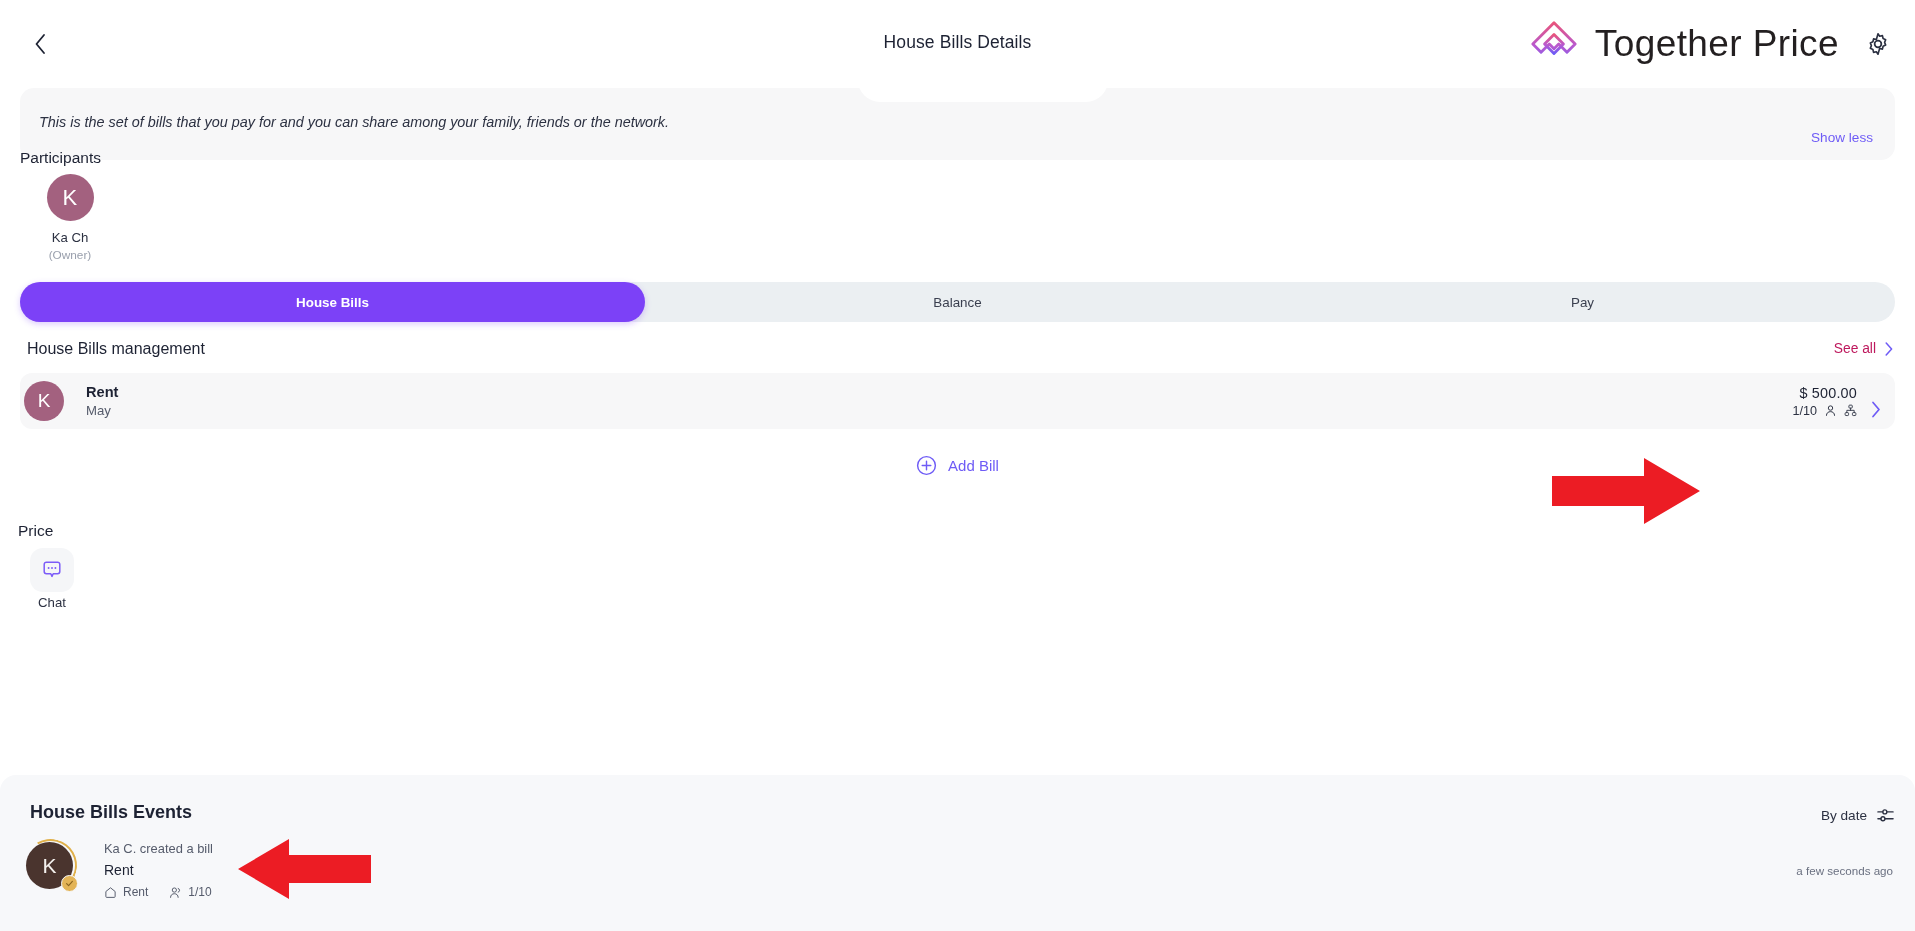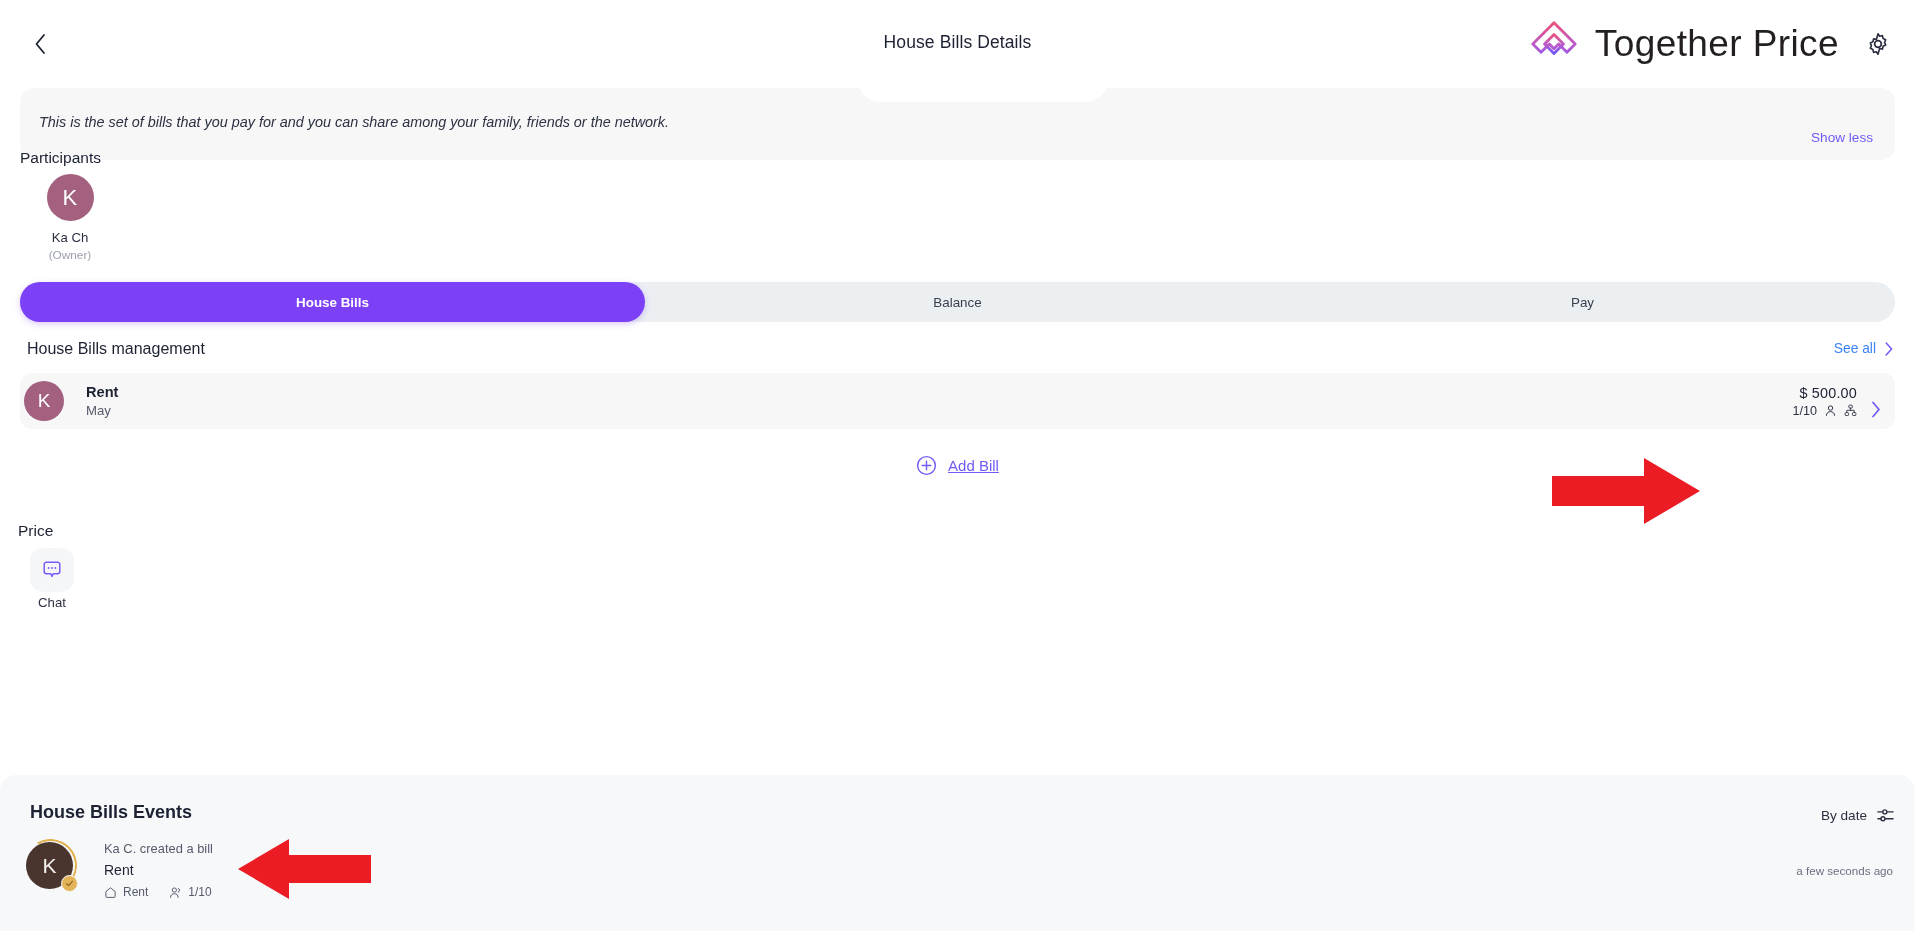--- a/index.html
+++ b/index.html
@@ -141,21 +141,21 @@
   }
 
   
   .mgmt-title {
     position: absolute; left: 27px; top: 340px;
     font-size: 16px; color: #1d2233;
   }
   .see-all {
     position: absolute; right: 22px; top: 341px;
     display: flex; align-items: center; gap: 9px;
-    font-size: 13.8px; color: #3b82f6;
+    font-size: 13.8px; color: #be185d;
     cursor: pointer;
   }
 
   .bill-row {
     position: absolute;
     left: 20px; top: 373px;
     width: 1875px; height: 56px;
     background: #f7f7f8;
     border-radius: 12px;
     display: flex; align-items: center;
@@ -183,21 +183,20 @@
     font-size: 12.6px; color: #2c3142;
   }
 
   .add-bill {
     position: absolute;
     left: 0; right: 0; top: 455px;
     display: flex; align-items: center; justify-content: center; gap: 11px;
     color: #6e5bf6;
     font-size: 15px;
     cursor: pointer;
-    text-decoration: underline;
   }
 
   
   .tools-title { position: absolute; left: 18px; top: 522px; }
   .tool {
     position: absolute;
     left: 18px; top: 548px;
     width: 68px;
     display: flex; flex-direction: column; align-items: center;
     cursor: pointer;

